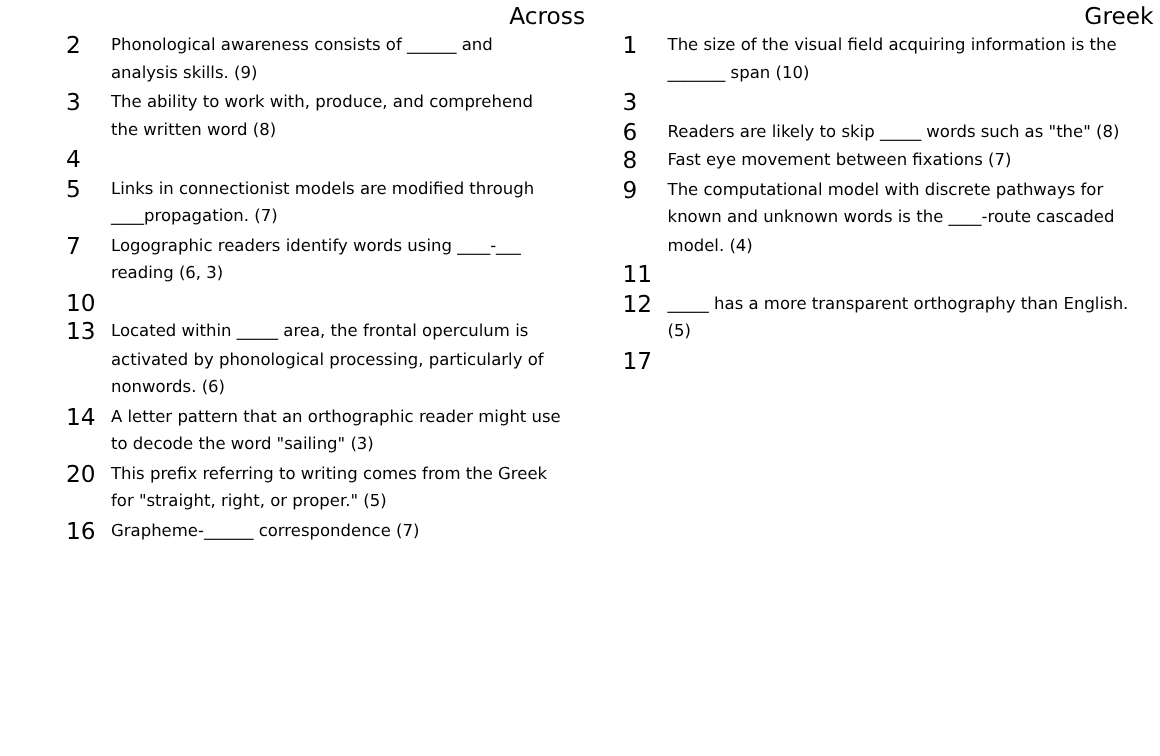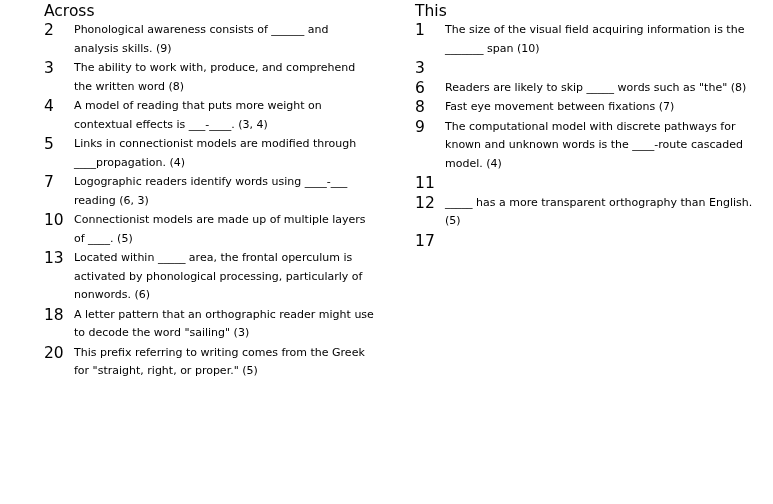--- a/index.html
+++ b/index.html
@@ -37,20 +37,21 @@
   .column.down {
     width: 383px;
     padding-left: 25px;
   }
   .col-heading {
     font-size: 15.5px;
     line-height: 18px;
     margin: 0 0 1px 0;
     font-weight: normal;
     letter-spacing: 0px;
+    text-align: right;
   }
   .clue-list {
     list-style: none;
     margin: 0;
     padding: 0;
   }
   .clue {
     display: flex;
     flex-direction: row;
     align-items: flex-start;
@@ -86,51 +87,53 @@
         <li class="clue">
           <span class="clue-num">2</span>
           <span class="clue-text">Phonological awareness consists of ______ and analysis skills. (9)</span>
         </li>
         <li class="clue">
           <span class="clue-num">3</span>
           <span class="clue-text">The ability to work with, produce, and comprehend the written word (8)</span>
         </li>
         <li class="clue">
           <span class="clue-num">4</span>
-          <span class="clue-text">A model of reading that puts more weight on contextual effects is ___-____. (3, 4)</span>
         </li>
         <li class="clue">
           <span class="clue-num">5</span>
-          <span class="clue-text">Links in connectionist models are modified through ____propagation. (4)</span>
+          <span class="clue-text">Links in connectionist models are modified through ____propagation. (7)</span>
         </li>
         <li class="clue">
           <span class="clue-num">7</span>
           <span class="clue-text">Logographic readers identify words using ____-___ reading (6, 3)</span>
         </li>
         <li class="clue">
           <span class="clue-num">10</span>
-          <span class="clue-text">Connectionist models are made up of multiple layers of ____. (5)</span>
         </li>
         <li class="clue">
           <span class="clue-num">13</span>
           <span class="clue-text">Located within _____ area, the frontal operculum is activated by phonological processing, particularly of nonwords. (6)</span>
         </li>
         <li class="clue">
-          <span class="clue-num">18</span>
+          <span class="clue-num">14</span>
           <span class="clue-text">A letter pattern that an orthographic reader might use to decode the word "sailing" (3)</span>
         </li>
         <li class="clue">
           <span class="clue-num">20</span>
           <span class="clue-text">This prefix referring to writing comes from the Greek for "straight, right, or proper." (5)</span>
         </li>
+        <li class="clue">
+          <span class="clue-num">16</span>
+          <span class="clue-text">Grapheme-______ correspondence (7)</span>
+        </li>
       </ul>
     </div>
 
     <div class="column down">
-      <div class="col-heading">This</div>
+      <div class="col-heading">Greek</div>
       <ul class="clue-list">
         <li class="clue">
           <span class="clue-num">1</span>
           <span class="clue-text">The size of the visual field acquiring information is the _______ span (10)</span>
         </li>
         <li class="clue">
           <span class="clue-num">3</span>
         </li>
         <li class="clue">
           <span class="clue-num">6</span>

